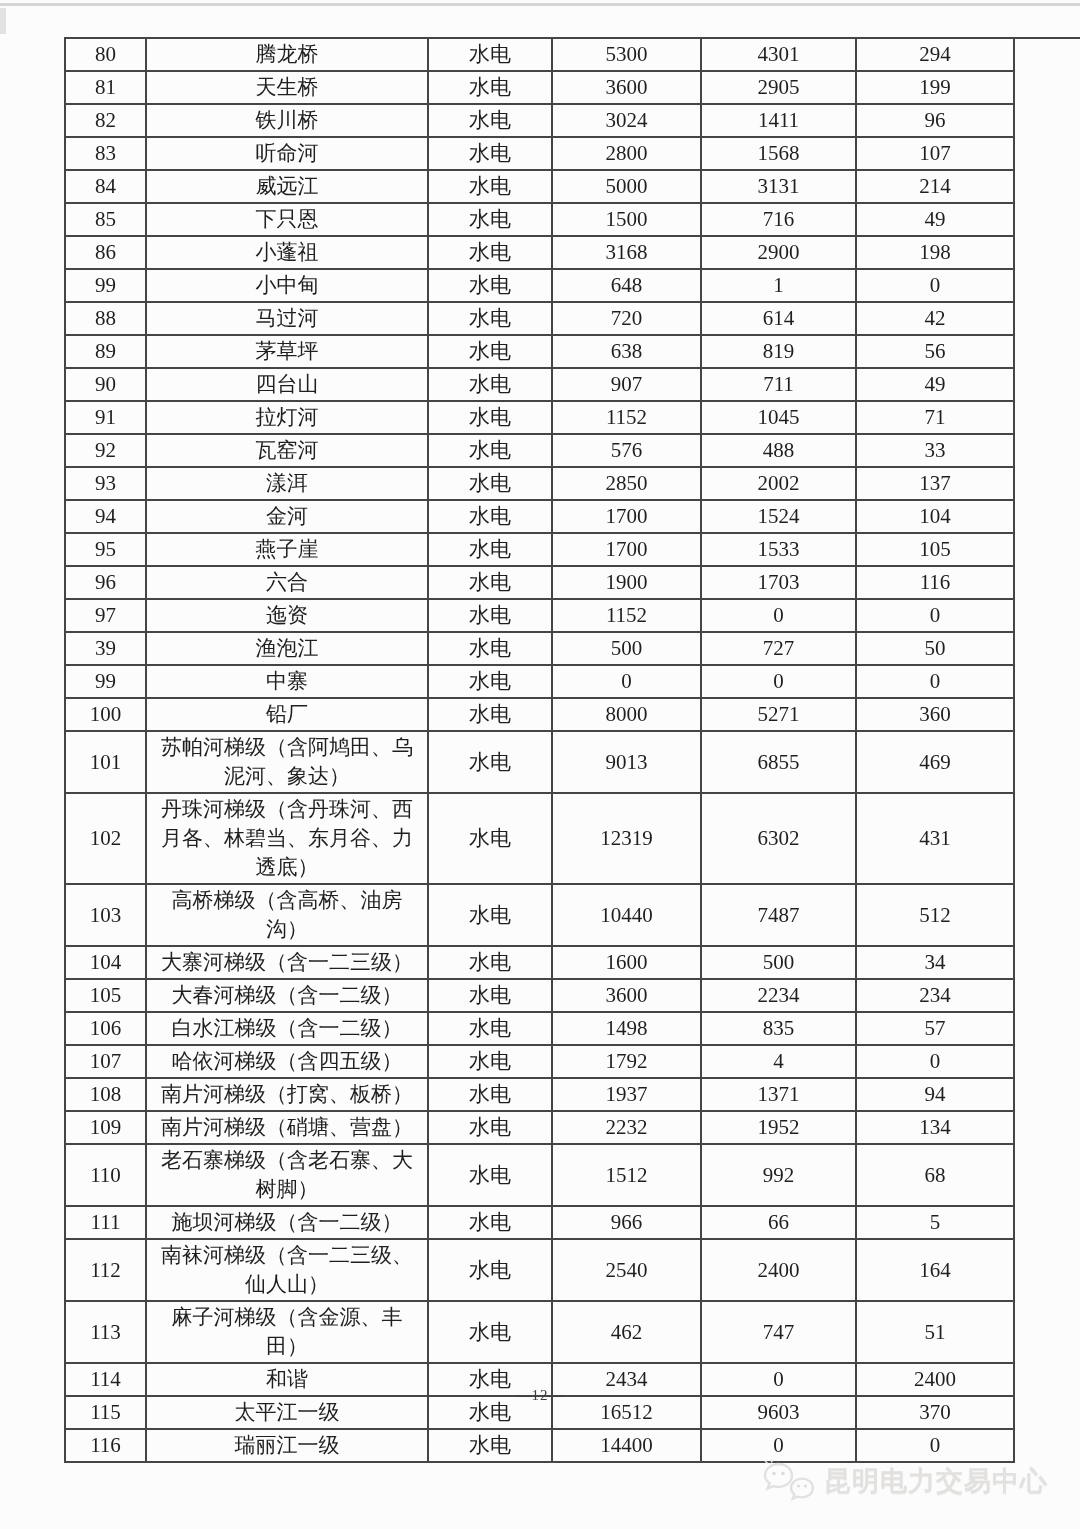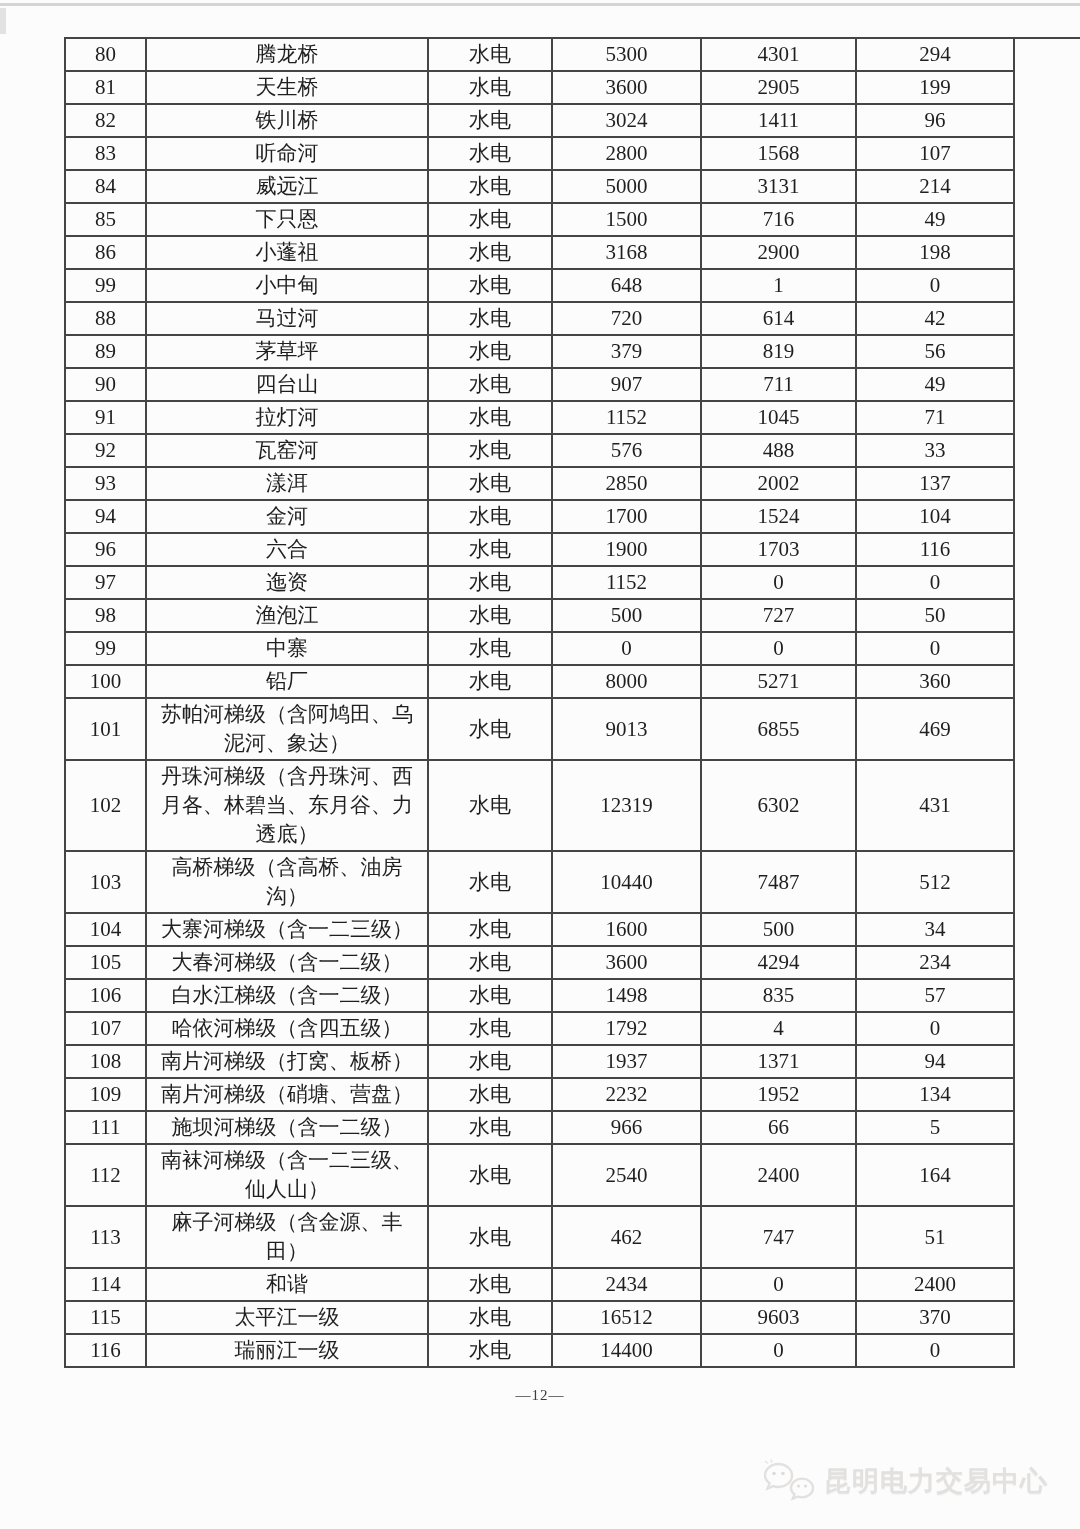--- a/index.html
+++ b/index.html
@@ -159,21 +159,21 @@
         <td class="c1">马过河</td>
         <td class="c2">水电</td>
         <td class="c3">720</td>
         <td class="c4">614</td>
         <td class="c5">42</td>
       </tr>
       <tr>
         <td class="c0">89</td>
         <td class="c1">茅草坪</td>
         <td class="c2">水电</td>
-        <td class="c3">379</td>
+        <td class="c3">638</td>
         <td class="c4">819</td>
         <td class="c5">56</td>
       </tr>
       <tr>
         <td class="c0">90</td>
         <td class="c1">四台山</td>
         <td class="c2">水电</td>
         <td class="c3">907</td>
         <td class="c4">711</td>
         <td class="c5">49</td>
@@ -204,37 +204,45 @@
       </tr>
       <tr>
         <td class="c0">94</td>
         <td class="c1">金河</td>
         <td class="c2">水电</td>
         <td class="c3">1700</td>
         <td class="c4">1524</td>
         <td class="c5">104</td>
       </tr>
       <tr>
+        <td class="c0">95</td>
+        <td class="c1">燕子崖</td>
+        <td class="c2">水电</td>
+        <td class="c3">1700</td>
+        <td class="c4">1533</td>
+        <td class="c5">105</td>
+      </tr>
+      <tr>
         <td class="c0">96</td>
         <td class="c1">六合</td>
         <td class="c2">水电</td>
         <td class="c3">1900</td>
         <td class="c4">1703</td>
         <td class="c5">116</td>
       </tr>
       <tr>
         <td class="c0">97</td>
         <td class="c1">迤资</td>
         <td class="c2">水电</td>
         <td class="c3">1152</td>
         <td class="c4">0</td>
         <td class="c5">0</td>
       </tr>
       <tr>
-        <td class="c0">98</td>
+        <td class="c0">39</td>
         <td class="c1">渔泡江</td>
         <td class="c2">水电</td>
         <td class="c3">500</td>
         <td class="c4">727</td>
         <td class="c5">50</td>
       </tr>
       <tr>
         <td class="c0">99</td>
         <td class="c1">中寨</td>
         <td class="c2">水电</td>
@@ -283,21 +291,21 @@
         <td class="c2">水电</td>
         <td class="c3">1600</td>
         <td class="c4">500</td>
         <td class="c5">34</td>
       </tr>
       <tr>
         <td class="c0">105</td>
         <td class="c1">大春河梯级（含一二级）</td>
         <td class="c2">水电</td>
         <td class="c3">3600</td>
-        <td class="c4">4294</td>
+        <td class="c4">2234</td>
         <td class="c5">234</td>
       </tr>
       <tr>
         <td class="c0">106</td>
         <td class="c1">白水江梯级（含一二级）</td>
         <td class="c2">水电</td>
         <td class="c3">1498</td>
         <td class="c4">835</td>
         <td class="c5">57</td>
       </tr>
@@ -317,20 +325,29 @@
         <td class="c4">1371</td>
         <td class="c5">94</td>
       </tr>
       <tr>
         <td class="c0">109</td>
         <td class="c1">南片河梯级（硝塘、营盘）</td>
         <td class="c2">水电</td>
         <td class="c3">2232</td>
         <td class="c4">1952</td>
         <td class="c5">134</td>
+      </tr>
+      <tr>
+        <td class="c0">110</td>
+        <td class="c1">老石寨梯级（含老石寨、大
+树脚）</td>
+        <td class="c2">水电</td>
+        <td class="c3">1512</td>
+        <td class="c4">992</td>
+        <td class="c5">68</td>
       </tr>
       <tr>
         <td class="c0">111</td>
         <td class="c1">施坝河梯级（含一二级）</td>
         <td class="c2">水电</td>
         <td class="c3">966</td>
         <td class="c4">66</td>
         <td class="c5">5</td>
       </tr>
       <tr>

